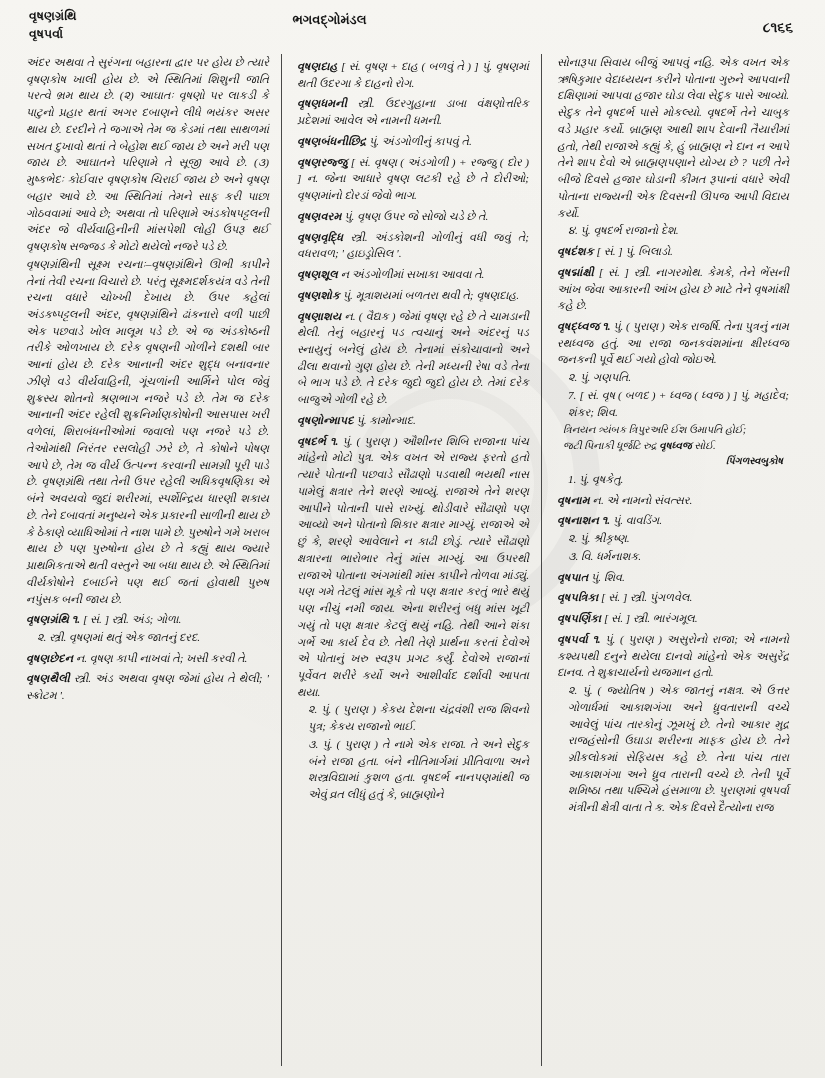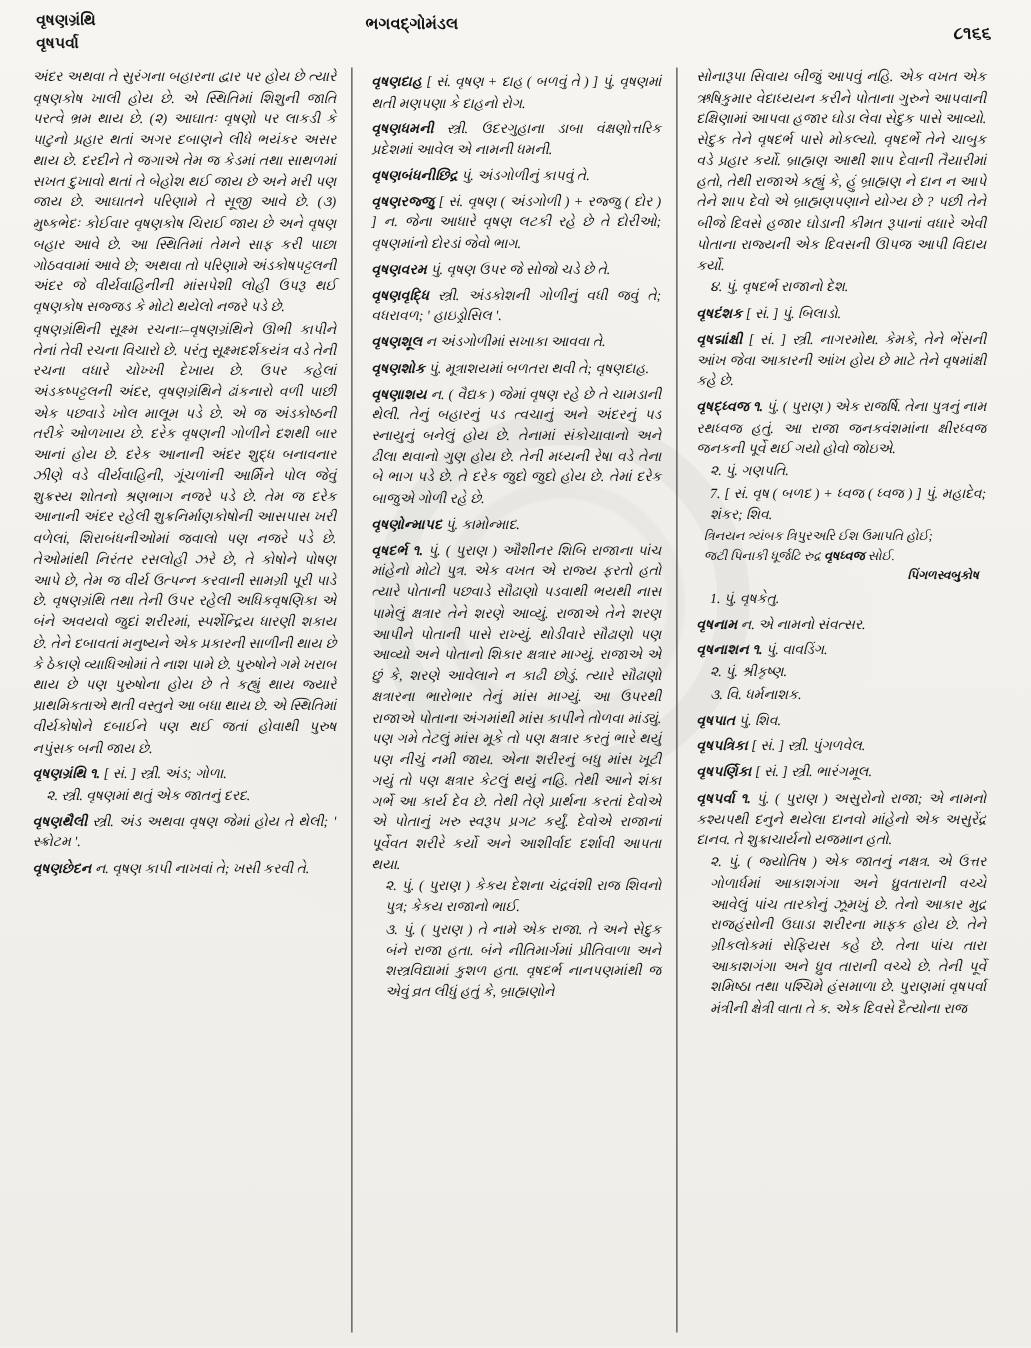--- a/index.html
+++ b/index.html
@@ -55,21 +55,20 @@
     line-height: 1.42;
     letter-spacing: 0.1px;
   }
   .hdr-center {
     position: absolute;
     left: 0; top: 12px;
     width: 659px;
     text-align: center;
     font-size: 13px;
     font-weight: bold;
-    font-family: Liberation Mono, monospace;
   }
   .hdr-right {
     position: absolute;
     right: 32px; top: 20px;
     font-size: 14px;
     font-weight: bold;
   }
 
   
   #cols {
@@ -133,26 +132,26 @@
   <div class="hdr-center">ભગવદ્ગોમંડલ</div>
   <div class="hdr-right">૮૧૬૬</div>
 </div>
 
 <div id="cols">
   <div class="col left" id="col-0">
       <p class="para">અંદર અથવા તે સુરંગના બહારના દ્વાર પર હોય છે ત્યારે વૃષણકોષ ખાલી હોય છે. એ સ્થિતિમાં શિશુની જાતિ પરત્વે ભ્રમ થાય છે. (૨) આઘાતઃ વૃષણો પર લાકડી કે પાટુનો પ્રહાર થતાં અગર દબાણને લીધે ભયંકર અસર થાય છે. દરદીને તે જગાએ તેમ જ કેડમાં તથા સાથળમાં સખત દુખાવો થતાં તે બેહોશ થઈ જાય છે અને મરી પણ જાય છે. આઘાતને પરિણામે તે સૂજી આવે છે. (૩) મુષ્કભેદઃ કોઈવાર વૃષણકોષ ચિરાઈ જાય છે અને વૃષણ બહાર આવે છે. આ સ્થિતિમાં તેમને સાફ કરી પાછા ગોઠવવામાં આવે છે; અથવા તો પરિણામે અંડકોષપટ્ટલની અંદર જે વીર્યવાહિનીની માંસપેશી લોહી ઉપરૂ થઈ વૃષણકોષ સજ્જડ કે મોટો થયેલો નજરે પડે છે.</p>
       <p class="para">વૃષણગ્રંથિની સૂક્ષ્મ રચનાઃ–વૃષણગ્રંથિને ઊભી કાપીને તેનાં તેવી રચના વિચારો છે. પરંતુ સૂક્ષ્મદર્શકયંત્ર વડે તેની રચના વધારે ચોખ્ખી દેખાય છે. ઉપર કહેલાં અંડકષ્પટ્ટલની અંદર, વૃષણગ્રંથિને ઢાંકનારો વળી પાછી એક પછવાડે ખોલ માલૂમ પડે છે. એ જ અંડકોષ્ઠની તરીકે ઓળખાય છે. દરેક વૃષણની ગોળીને દશથી બાર આનાં હોય છે. દરેક આનાની અંદર શુદ્ધ બનાવનાર ઝીણે વડે વીર્યવાહિની, ગૂંચળાંની આર્મિને પોલ જેવું શુક્રસ્ય શોતનો શ્રણભાગ નજરે પડે છે. તેમ જ દરેક આનાની અંદર રહેલી શુક્રનિર્માણકોષોની આસપાસ ખરી વળેલાં, શિરાબંધનીઓમાં જવાલો પણ નજરે પડે છે. તેઓમાંથી નિરંતર રસલોહી ઝરે છે, તે કોષોને પોષણ આપે છે, તેમ જ વીર્ય ઉત્પન્ન કરવાની સામગ્રી પૂરી પાડે છે. વૃષણગ્રંથિ તથા તેની ઉપર રહેલી અધિકવૃષણિકા એ બંને અવયવો જુદાં શરીરમાં, સ્પર્શેન્દ્રિય ધારણી શકાય છે. તેને દબાવતાં મનુષ્યને એક પ્રકારની સાળીની થાય છે કે ઠેકાણે વ્યાધિઓમાં તે નાશ પામે છે. પુરુષોને ગમે ખરાબ થાય છે પણ પુરુષોના હોય છે તે કહ્યું થાય જ્યારે પ્રાથમિકતાએ થતી વસ્તુને આ બધા થાય છે. એ સ્થિતિમાં વીર્યકોષોને દબાઈને પણ થઈ જતાં હોવાથી પુરુષ નપુંસક બની જાય છે.</p>
       <p class="entry"><span class="hw">વૃષણગ્રંથિ</span> <span style="font-weight: bold;">૧.</span> <span>[ સં. ] સ્ત્રી. અંડ; ગોળા.</span></p>
       <p class="sense">૨. સ્ત્રી. વૃષણમાં થતું એક જાતનું દરદ.</p>
+      <p class="entry"><span class="hw">વૃષણછેદન</span> <span>ન. વૃષણ કાપી નાખવાં તે; ખસી કરવી તે.</span></p>
       <p class="entry"><span class="hw">વૃષણથૈલી</span> <span>સ્ત્રી. અંડ અથવા વૃષણ જેમાં હોય તે થેલી; ' સ્ક્રોટમ '.</span></p>
-      <p class="entry"><span class="hw">વૃષણછેદન</span> <span>ન. વૃષણ કાપી નાખવાં તે; ખસી કરવી તે.</span></p>
     </div>
   <div class="rule"></div>
   <div class="col mid" id="col-1">
-      <p class="entry"><span class="hw">વૃષણદાહ</span> <span>[ સં. વૃષણ + દાહ ( બળવું તે ) ] પું. વૃષણમાં થતી મણપણા કે દાહનો રોગ.</span></p>
+      <p class="entry"><span class="hw">વૃષણદાહ</span> <span>[ સં. વૃષણ + દાહ ( બળવું તે ) ] પું. વૃષણમાં થતી ઉદરગા કે દાહનો રોગ.</span></p>
       <p class="entry"><span class="hw">વૃષણધમની</span> <span>સ્ત્રી. ઉદરગુહાના ડાબા વંક્ષણોત્તરિક પ્રદેશમાં આવેલ એ નામની ધમની.</span></p>
       <p class="entry"><span class="hw">વૃષણબંધનીછિદ્ર</span> <span>પું. અંડગોળીનું કાપવું તે.</span></p>
       <p class="entry"><span class="hw">વૃષણરજ્જુ</span> <span>[ સં. વૃષણ ( અંડગોળી ) + રજ્જુ ( દોર ) ] ન. જેના આધારે વૃષણ લટકી રહે છે તે દોરીઓ; વૃષણમાંનો દોરડાં જેવો ભાગ.</span></p>
       <p class="entry"><span class="hw">વૃષણવરમ</span> <span>પું. વૃષણ ઉપર જે સોજો ચડે છે તે.</span></p>
       <p class="entry"><span class="hw">વૃષણવૃદ્ધિ</span> <span>સ્ત્રી. અંડકોશની ગોળીનું વધી જવું તે; વધરાવળ; ' હાઇડ્રોસિલ '.</span></p>
       <p class="entry"><span class="hw">વૃષણશૂલ</span> <span>ન અંડગોળીમાં સખાકા આવવા તે.</span></p>
       <p class="entry"><span class="hw">વૃષણશોક</span> <span>પું. મૂત્રાશયમાં બળતરા થવી તે; વૃષણદાહ.</span></p>
       <p class="entry"><span class="hw">વૃષણાશય</span> <span>ન. ( વૈદ્યક ) જેમાં વૃષણ રહે છે તે ચામડાની થેલી. તેનું બહારનું પડ ત્વચાનું અને અંદરનું પડ સ્નાયુનું બનેલું હોય છે. તેનામાં સંકોચાવાનો અને ઢીલા થવાનો ગુણ હોય છે. તેની મધ્યની રેષા વડે તેના બે ભાગ પડે છે. તે દરેક જુદો જુદો હોય છે. તેમાં દરેક બાજુએ ગોળી રહે છે.</span></p>
       <p class="entry"><span class="hw">વૃષણોન્માપદ</span> <span>પું. કામોન્માદ.</span></p>
       <p class="entry"><span class="hw">વૃષદર્ભ</span> <span style="font-weight: bold;">૧.</span> <span>પું. ( પુરાણ ) ઔશીનર શિબિ રાજાના પાંચ માંહેનો મોટો પુત્ર. એક વખત એ રાજ્ય ફરતો હતો ત્યારે પોતાની પછવાડે સૌઢાણો પડવાથી ભયથી નાસ પામેલું ક્ષત્રાર તેને શરણે આવ્યું. રાજાએ તેને શરણ આપીને પોતાની પાસે રાખ્યું. થોડીવારે સૌઢાણો પણ આવ્યો અને પોતાનો શિકાર ક્ષત્રાર માગ્યું. રાજાએ એ છું કે, શરણે આવેલાને ન કાઢી છોડું. ત્યારે સૌઢાણો ક્ષત્રારના ભારોભાર તેનું માંસ માગ્યું. આ ઉપરથી રાજાએ પોતાના અંગમાંથી માંસ કાપીને તોળવા માંડ્યું. પણ ગમે તેટલું માંસ મૂકે તો પણ ક્ષત્રાર કરતું ભારે થયું પણ નીચું નમી જાય. એના શરીરનું બધુ માંસ ખૂટી ગયું તો પણ ક્ષત્રાર કેટલું થયું નહિ. તેથી આને શંકા ગર્ભે આ કાર્ય દેવ છે. તેથી તેણે પ્રાર્થના કરતાં દેવોએ એ પોતાનું ખરુ સ્વરૂપ પ્રગટ કર્યું. દેવોએ રાજાનાં પૂર્વેવત શરીરે કર્યો અને આશીર્વાદ દર્શાવી આપતા થયા.</span></p>

